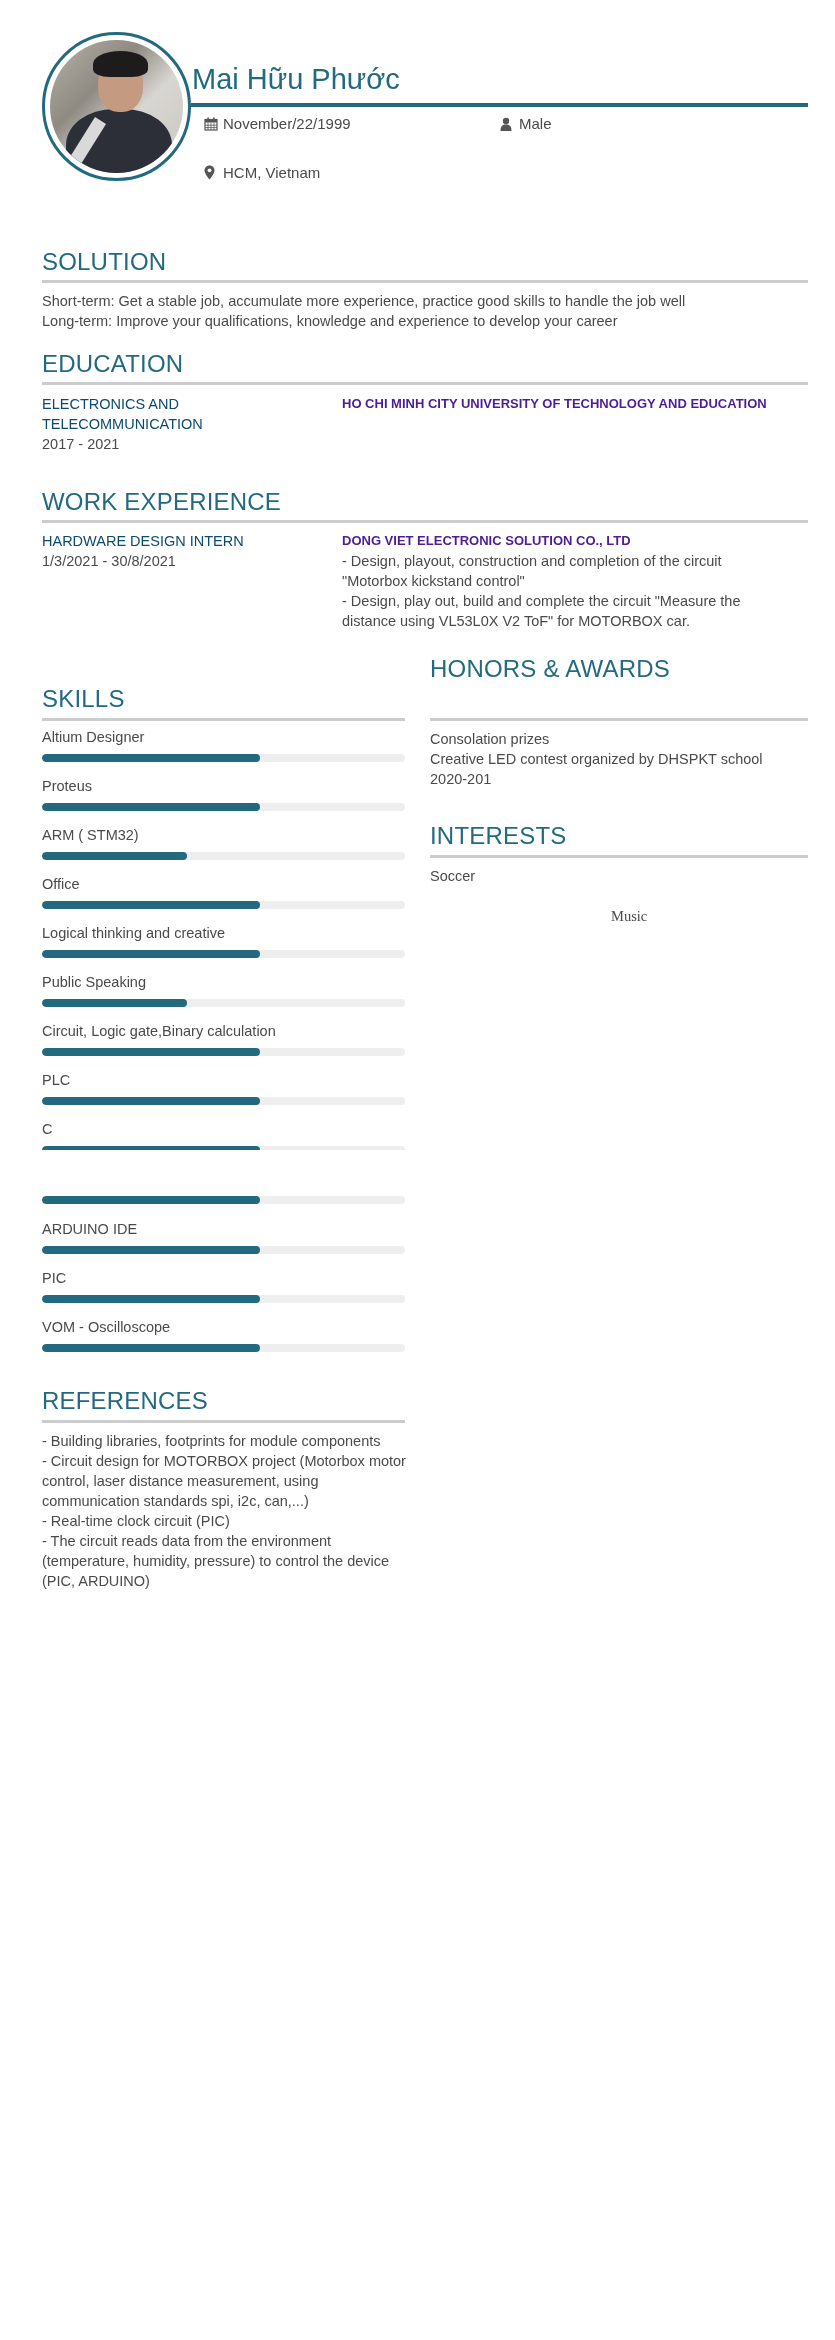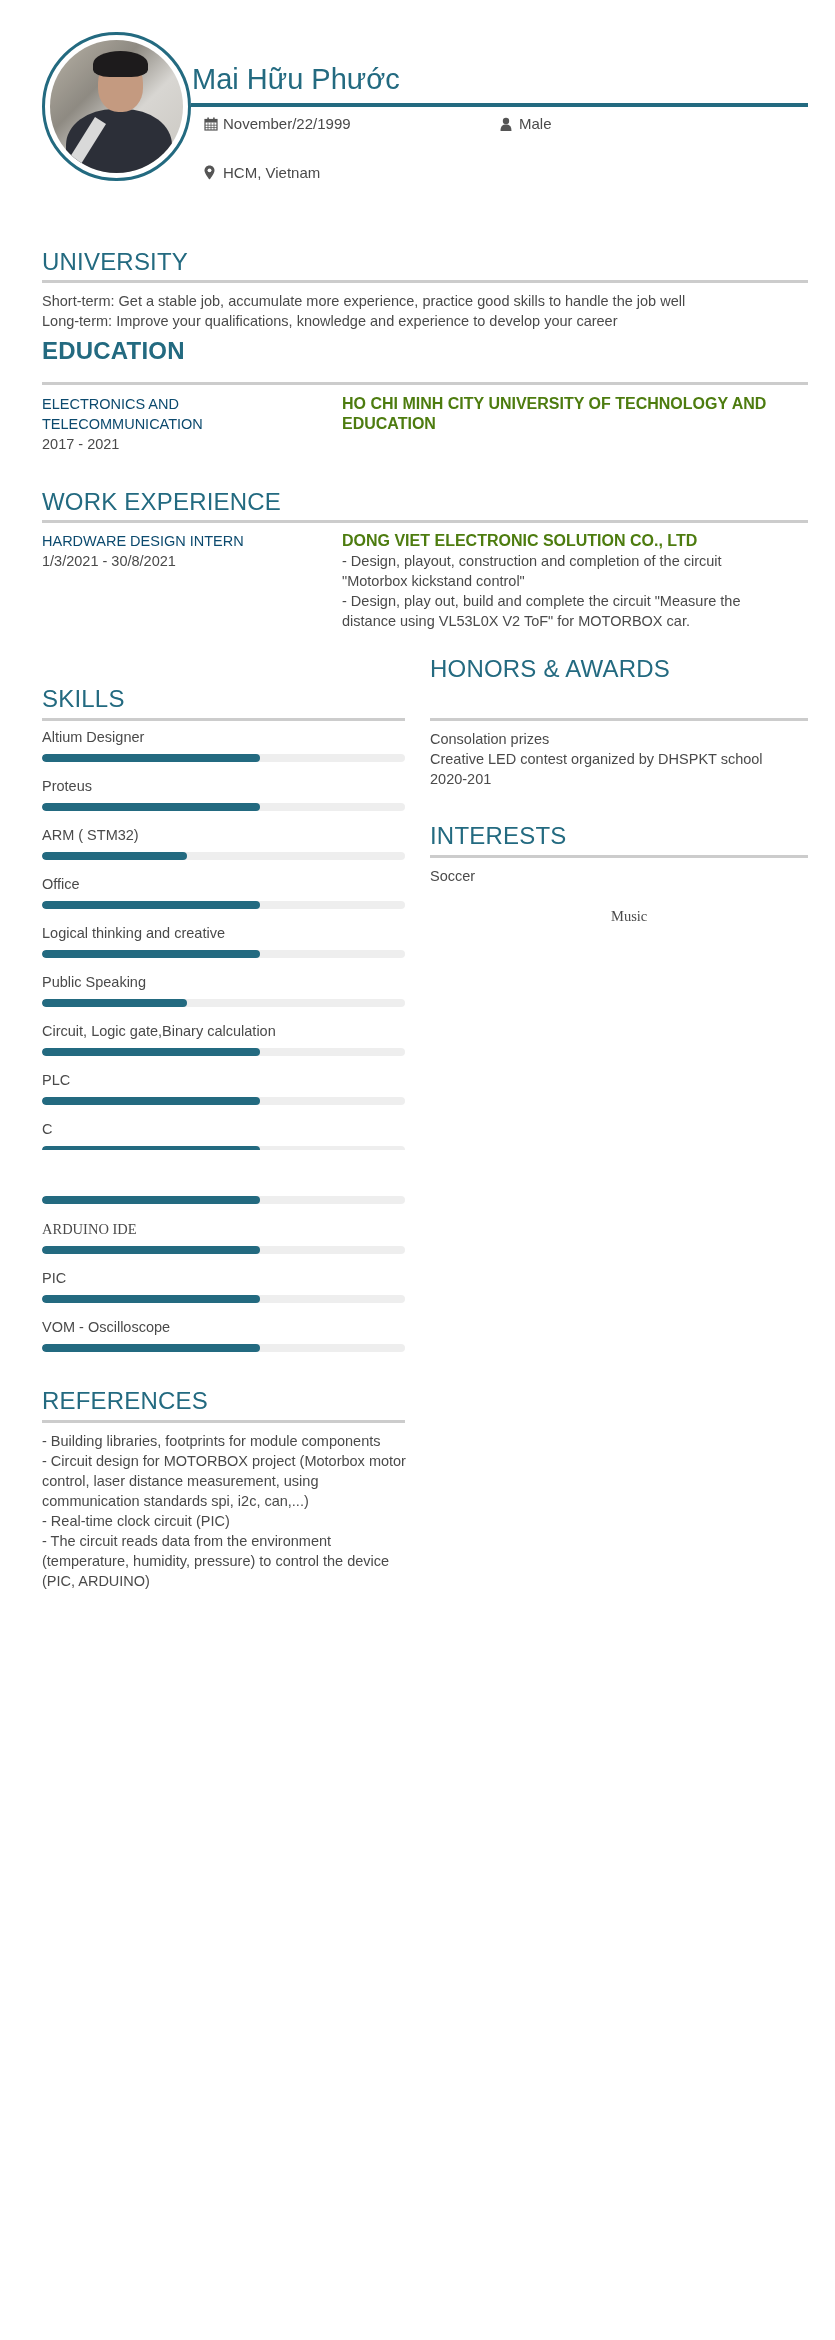--- a/index.html
+++ b/index.html
@@ -23,21 +23,21 @@
   .name { left:192px; top:63px; font-size:29px; color:#236a80; white-space:nowrap; }
   .header-rule { left:191px; top:103px; width:617px; height:4px; background:#236a80; }
   .info { font-size:15px; color:#4a4a4a; white-space:nowrap; display:flex; align-items:center; gap:5px; }
   .info svg { display:block; }
 
   
   .sec-title { font-size:24px; color:#236a80; white-space:nowrap; letter-spacing:0.2px; }
   .rule { height:3px; background:#cccccc; }
   .body-text { font-size:14.5px; line-height:20px; color:#4a4a4a; }
   .accent-text { color:#0c4a6e; }
-  .bold-text { font-weight:bold; font-size:16px; line-height:20px; color:#4d7c0f; }
+  .bold-text { font-weight:bold; font-size:13px; line-height:20px; color:#4c1d95; }
 
   
   .skill-label { font-size:14.5px; color:#4a4a4a; white-space:nowrap; }
   .bar-track { height:8px; width:363px; background:#eeeeee; border-radius:4px; position:absolute; overflow:hidden; }
   .bar-fill { height:100%; background:#236a80; border-radius:4px; }
 </style>
 </head>
 <body>
 
 <div class="abs avatar">
@@ -78,28 +78,28 @@
 <div class="abs info" style="left:204px; top:164px;">
   <span>
     <svg width="11" height="15" viewBox="0 0 11 15">
         <path d="M5.5 0.5 C2.5 0.5 0.5 2.7 0.5 5.4 C0.5 8.8 5.5 14.5 5.5 14.5 C5.5 14.5 10.5 8.8 10.5 5.4 C10.5 2.7 8.5 0.5 5.5 0.5 Z" fill="#555"></path>
         <circle cx="5.5" cy="5.3" r="1.9" fill="#fff"></circle>
       </svg>
   </span>
   <span style="margin-left:3px;">HCM, Vietnam</span>
 </div>
 
-<div class="abs sec-title" style="left:42px; top:248px;">UNIVERSITY</div>
+<div class="abs sec-title" style="left:42px; top:248px;">SOLUTION</div>
 <div class="abs rule" style="left:42px; top:280px; width:766px;"></div>
 <div class="abs body-text" style="left:42px; top:291px; width:766px;">
   <div>Short-term: Get a stable job, accumulate more experience, practice good skills to handle the job well</div>
   <div>Long-term: Improve your qualifications, knowledge and experience to develop your career</div>
 </div>
 
-<div class="abs sec-title" style="left:42px; top:337px;font-weight:bold;">EDUCATION</div>
+<div class="abs sec-title" style="left:42px; top:350px;">EDUCATION</div>
 <div class="abs rule" style="left:42px; top:382px; width:766px;"></div>
 <div class="abs body-text" style="left:42px; top:394px; width:200px;">
   <div class="accent-text">ELECTRONICS AND TELECOMMUNICATION</div>
   <div>2017 - 2021</div>
 </div>
 <div class="abs bold-text" style="left:342px; top:394px; width:430px;">HO CHI MINH CITY UNIVERSITY OF TECHNOLOGY AND EDUCATION</div>
 
 <div class="abs sec-title" style="left:42px; top:488px;">WORK EXPERIENCE</div>
 <div class="abs rule" style="left:42px; top:520px; width:766px;"></div>
 <div class="abs body-text" style="left:42px; top:531px; width:280px;">
@@ -157,21 +157,21 @@
 
 <div class="abs skill-label" style="left:42px; top:1121px;">C</div>
 <div class="bar-track" style="left:42px; top:1146px; height:4px; border-radius:4px 4px 0 0;">
     <div class="bar-fill" style="width:60%; height:8px;"></div>
   </div>
 
 <div class="bar-track" style="left:42px; top:1196px;">
     <div class="bar-fill" style="width:60%;"></div>
   </div>
 
-<div class="abs skill-label" style="left:42px; top:1221px;font-family:Liberation Serif, serif;">ARDUINO IDE</div>
+<div class="abs skill-label" style="left:42px; top:1221px;">ARDUINO IDE</div>
 <div class="bar-track" style="left:42px; top:1246px;">
     <div class="bar-fill" style="width:60%;"></div>
   </div>
 
 <div class="abs skill-label" style="left:42px; top:1270px;">PIC</div>
 <div class="bar-track" style="left:42px; top:1295px;">
     <div class="bar-fill" style="width:60%;"></div>
   </div>
 
 <div class="abs skill-label" style="left:42px; top:1319px;">VOM - Oscilloscope</div>

